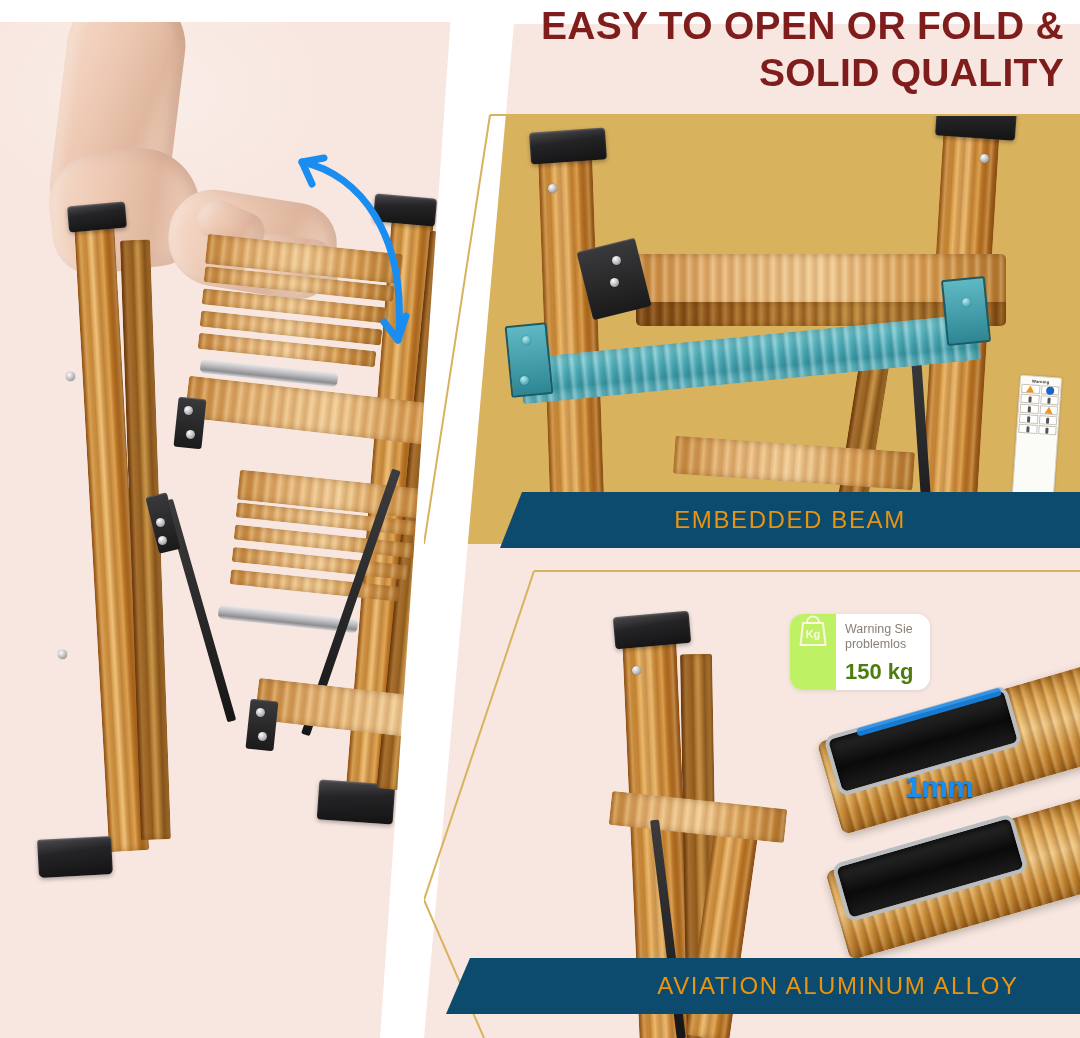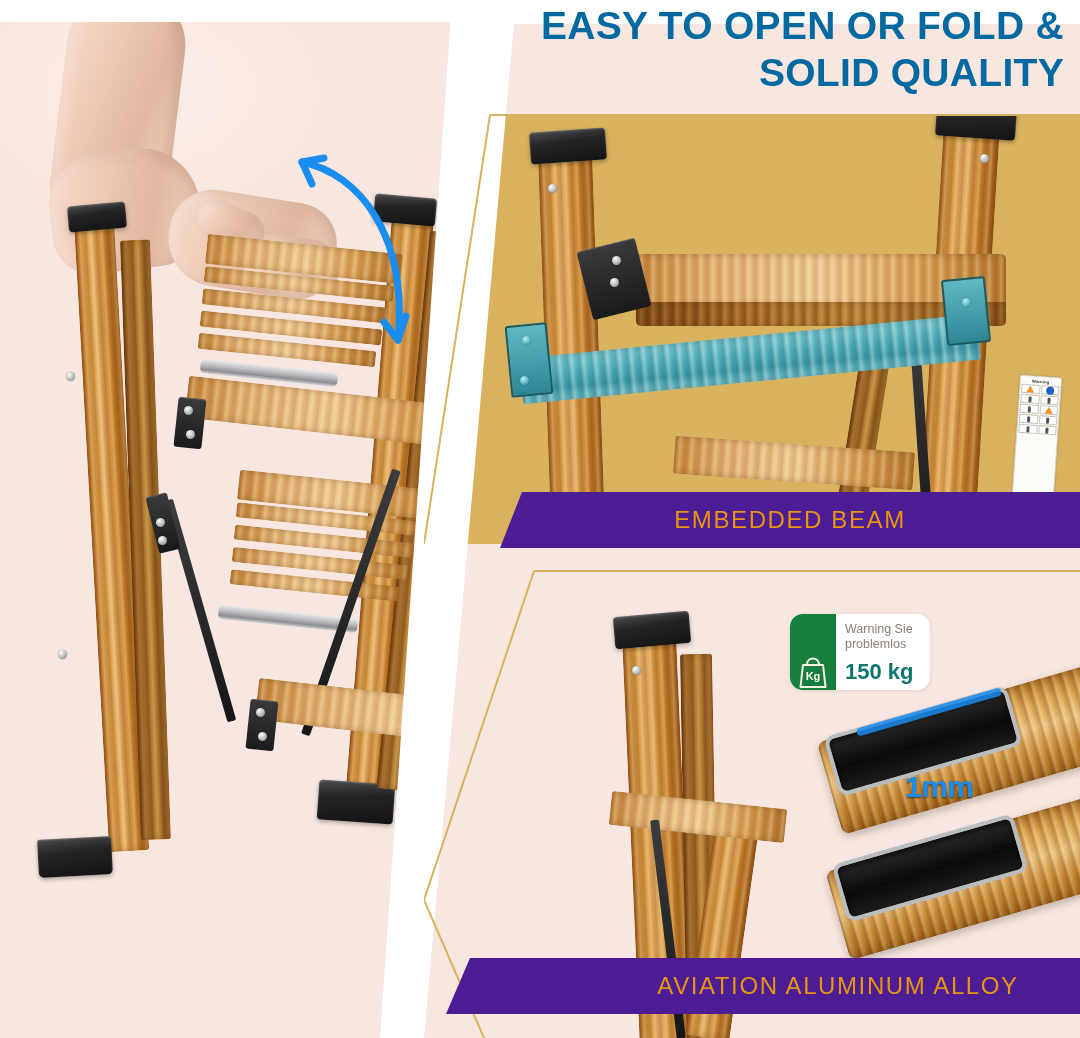--- a/index.html
+++ b/index.html
@@ -14,21 +14,21 @@
     width: 1080px; height: 1038px;
     background: #ffffff;
     overflow: hidden;
   }
 
   
   .headline {
     position: absolute;
     top: 2px; left: 400px; width: 664px;
     text-align: right;
-    color: #0369a1;
+    color: #7f1d1d;
     font-weight: bold;
     font-size: 39px;
     line-height: 47px;
     letter-spacing: 0.3px;
     z-index: 40;
     white-space: pre-line;
   }
 
   
   .bg-pink {
@@ -188,21 +188,21 @@
   }
   .panel-outline-bottom {
     position: absolute;
     top: 570px; left: 424px; width: 656px; height: 468px;
     z-index: 23; pointer-events: none;
   }
 
   
   .cap-band {
     position: absolute;
-    background: #4c1d95;
+    background: #0c4a6e;
     z-index: 28;
     display: flex; align-items: center;
   }
   .cap-band-top {
     top: 492px; left: 500px; width: 580px; height: 56px;
     clip-path: polygon(22px 0, 580px 0, 580px 56px, 0 56px);
     justify-content: center;
   }
   .cap-band-bottom {
     top: 958px; left: 446px; width: 634px; height: 56px;
@@ -236,33 +236,33 @@
     top: 614px; left: 790px;
     width: 140px; height: 76px;
     border-radius: 13px;
     background: #ffffff;
     display: flex;
     overflow: hidden;
     box-shadow: 0 1px 4px rgba(0,0,0,.10);
     z-index: 30;
   }
   .badge-left {
-    width: 46px; background: #15803d;
-    display: flex; align-items: flex-end; justify-content: center;
+    width: 46px; background: #bef264;
+    display: flex; align-items: flex-start; justify-content: center;
   }
   .badge-right {
     flex: 1; padding: 7px 7px 6px 9px;
     display: flex; flex-direction: column; justify-content: center;
   }
   .badge-line {
     color: #8a7f74; font-size: 12.5px; line-height: 15px;
     white-space: pre-line;
   }
   .badge-value {
-    color: #0f766e; font-weight: bold; font-size: 22px;
+    color: #4d7c0f; font-weight: bold; font-size: 22px;
     line-height: 24px; margin-top: 8px;
   }
   .tube-label {
     position: absolute; top: 770px; left: 905px;
     color: #1a8df0; font-weight: bold; font-size: 30px;
     text-shadow: 0 1px 2px rgba(0,0,0,.55);
     z-index: 30; letter-spacing: -0.5px;
   }
 </style>
 </head>

